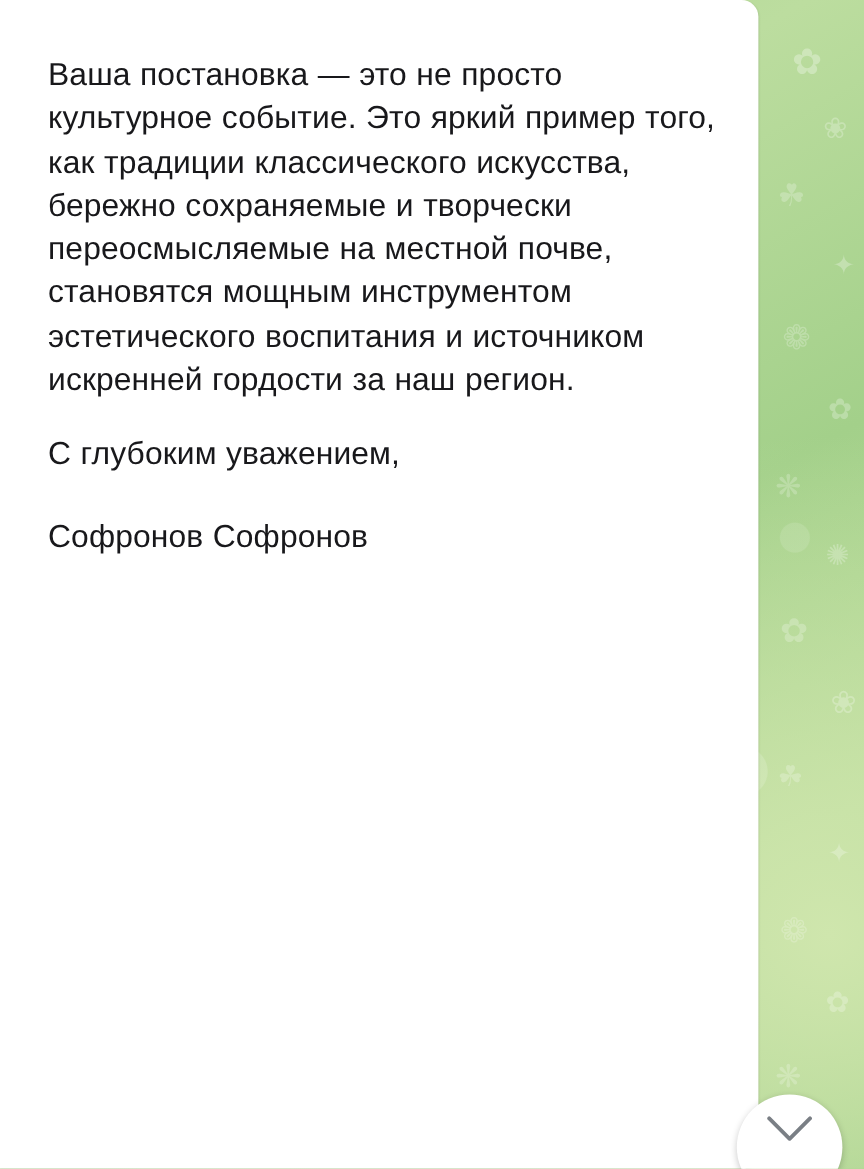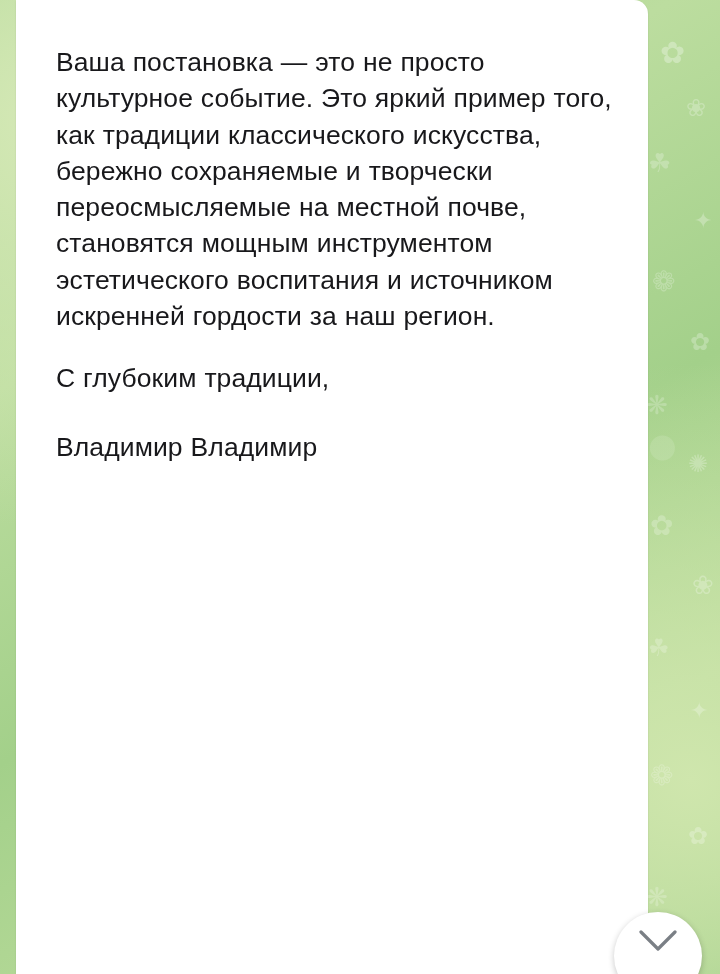--- a/index.html
+++ b/index.html
@@ -47,21 +47,21 @@
     color: rgba(255,255,255,0.30);
     font-size: 26px;
     line-height: 1;
     user-select: none;
     pointer-events: none;
   }
 
   
   .bubble {
     position: absolute;
-    left: 16px;
+    left: 0;
     top: 0;
     width: 632px;
     min-height: 974px;
     background: #ffffff;
     border-top-right-radius: 14px;
     border-bottom-right-radius: 14px;
     box-shadow: 0 1px 2px rgba(0,0,0,0.12);
     box-sizing: border-box;
     padding: 44px 34px 30px 40px;
   }
@@ -122,22 +122,22 @@
       <span class="doodle" style="left: 648px; top: 636px; font-size: 24px; color: rgba(255, 255, 255, 0.24);">☘</span>
       <span class="doodle" style="left: 690px; top: 700px; font-size: 22px; color: rgba(255, 255, 255, 0.26);">✦</span>
       <span class="doodle" style="left: 650px; top: 762px; font-size: 28px; color: rgba(255, 255, 255, 0.22);">❁</span>
       <span class="doodle" style="left: 688px; top: 824px; font-size: 24px; color: rgba(255, 255, 255, 0.26);">✿</span>
       <span class="doodle" style="left: 646px; top: 884px; font-size: 26px; color: rgba(255, 255, 255, 0.22);">❋</span>
       <span class="doodle" style="left: 684px; top: 938px; font-size: 22px; color: rgba(255, 255, 255, 0.24);">✺</span>
     </div>
 
   <div class="bubble">
     <p class="msg-p">Ваша постановка — это не просто культурное событие. Это яркий пример того, как традиции классического искусства, бережно сохраняемые и творчески переосмысляемые на местной почве, становятся мощным инструментом эстетического воспитания и источником искренней гордости за наш регион.</p>
-    <p class="msg-p">С глубоким традиции,</p>
-    <p class="msg-p sign-name">Владимир Владимир</p>
+    <p class="msg-p">С глубоким уважением,</p>
+    <p class="msg-p sign-name">Софронов Софронов</p>
     <p class="msg-p sign-title"></p>
   </div>
 
   <div class="fab">
     <span>
       <svg width="38" height="24" viewBox="0 0 38 24" aria-hidden="true">
         <path d="M2 2 L19 19 L36 2" fill="none" stroke="#7a7f85" stroke-width="3.2" stroke-linecap="round" stroke-linejoin="round"></path>
       </svg>
     </span>
   </div>

